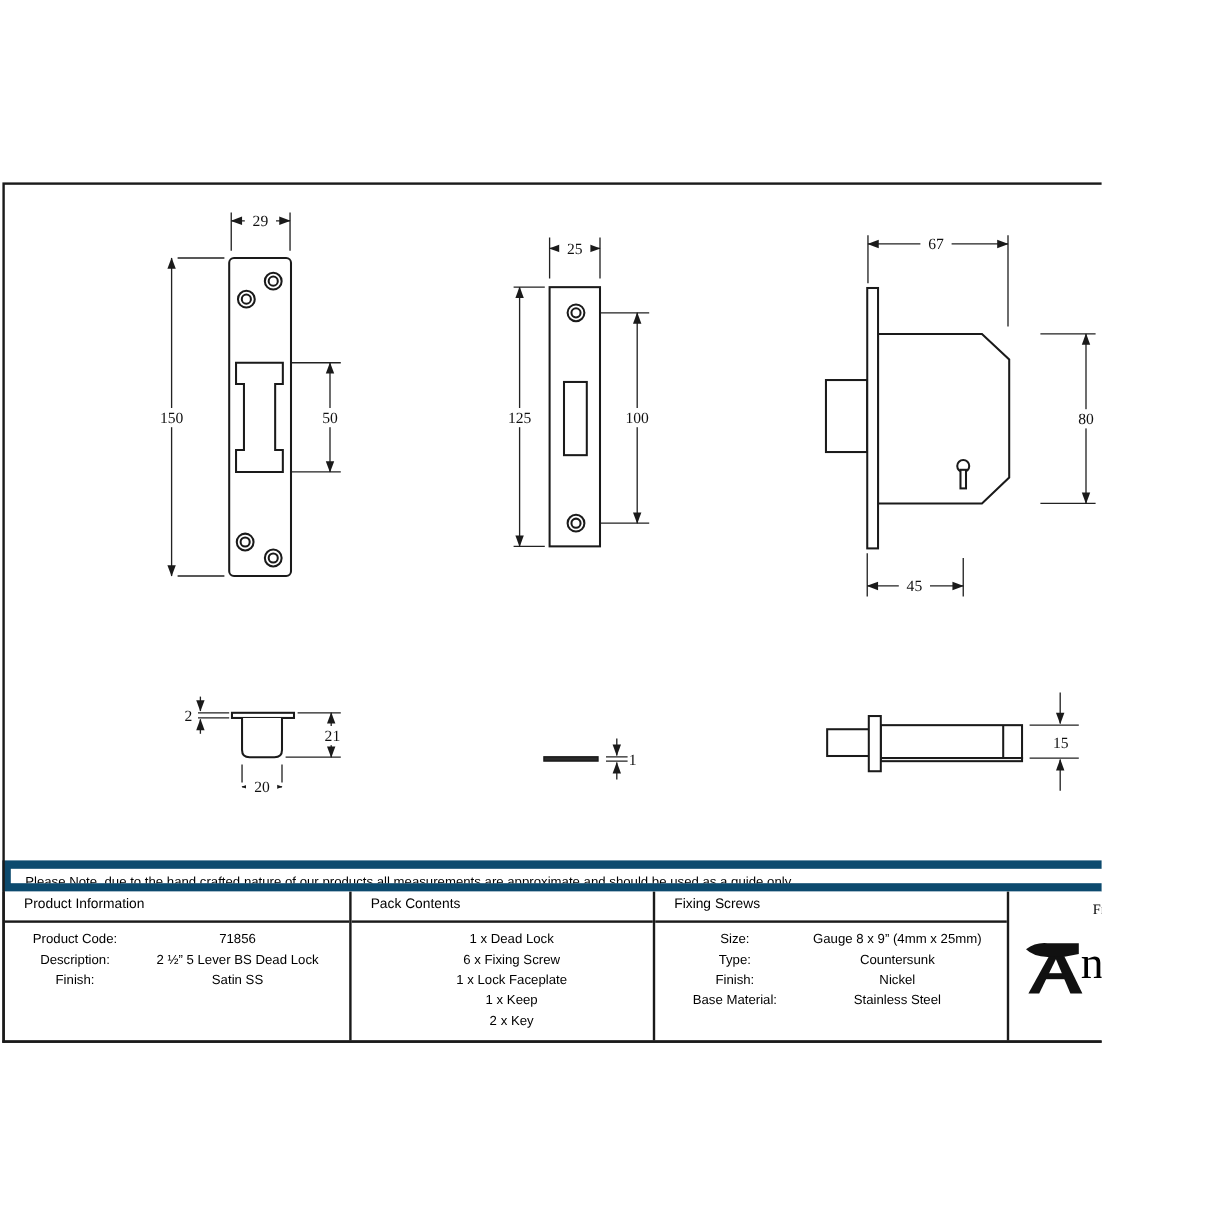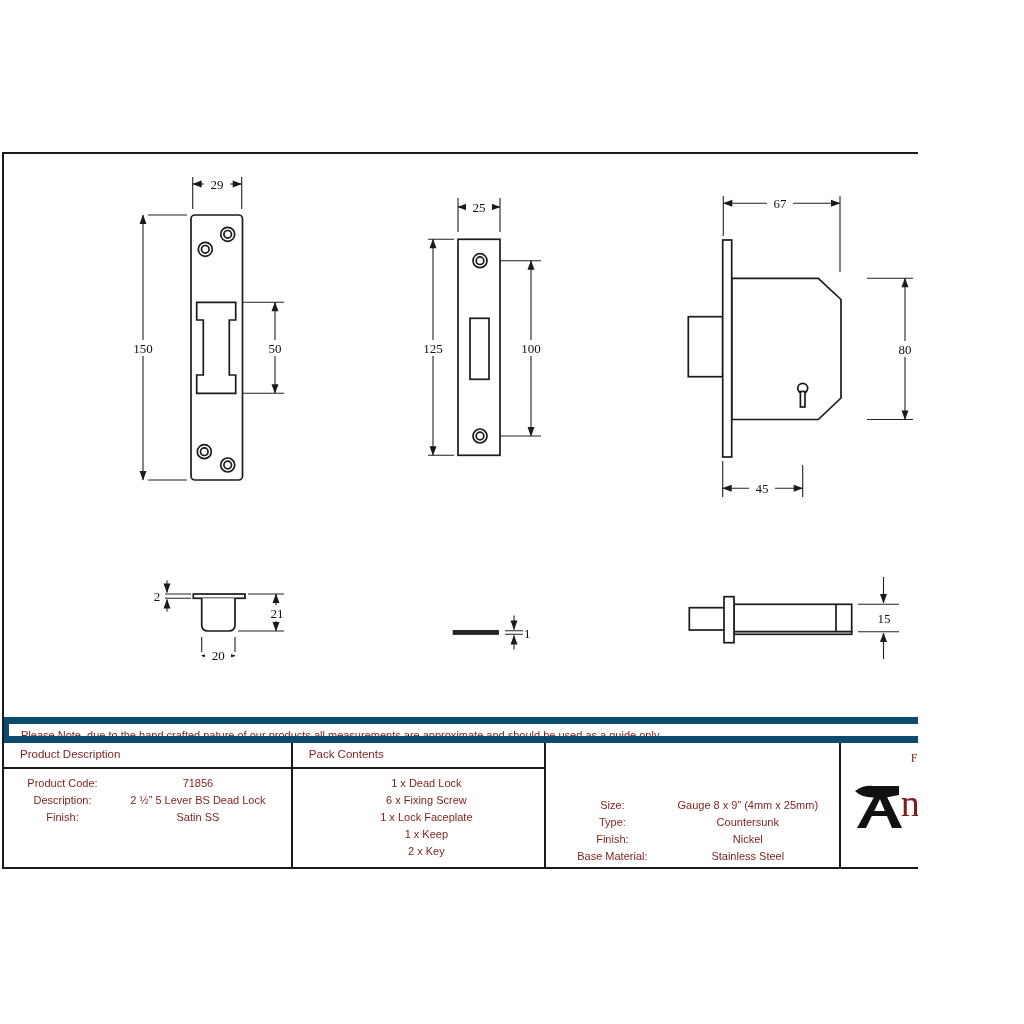--- a/index.html
+++ b/index.html
@@ -1,35 +1,35 @@
 <!DOCTYPE html>
 <html><head>
 <meta charset="utf-8">
 <style>
   html,body{margin:0;padding:0;background:#fff;}
   .sheet{position:relative;width:918px;height:1024px;background:#fff;
-         font-family:"Liberation Sans",sans-serif;color:#7f1d1d;overflow:hidden;}
+         font-family:"Liberation Sans",sans-serif;color:#000000;overflow:hidden;}
   .drawing-svg{position:absolute;left:0;top:0;}
   .frame{position:absolute;left:2px;top:152px;width:1020px;height:717px;
          border:2px solid #1a1a1a;box-sizing:border-box;pointer-events:none;}
   .note-bar{position:absolute;left:2px;top:717px;width:1020px;height:26px;
             border:7px solid #0c4a6e;box-sizing:border-box;background:#fff;
             font-size:11px;line-height:22px;padding-left:12px;white-space:nowrap;overflow:hidden;}
   .info-table{position:absolute;left:2px;top:743px;width:1020px;height:126px;
               display:flex;background:#fff;box-sizing:border-box;
               border-left:2px solid #1a1a1a;border-right:2px solid #1a1a1a;border-bottom:2px solid #1a1a1a;}
   .col{box-sizing:border-box;border-right:2px solid #1a1a1a;position:relative;}
   .col:last-child{border-right:none;}
   .col-1{width:290px;} .col-2{width:254px;} .col-3{width:296px;} .col-4{width:180px;}
   .col-header{height:26px;box-sizing:border-box;border-bottom:2px solid #1a1a1a;
               font-size:11.5px;line-height:23px;padding-left:16px;white-space:nowrap;}
   .col-body{padding:6px 0 0 16px;font-size:11px;text-align:center;}
   .kv{display:grid;grid-template-columns:85px auto;line-height:17px;white-space:nowrap;}
   .col-3 .kv{grid-template-columns:89px auto;}
-  .col-3 .col-body{padding-left:22px;margin-top:48px;}
+  .col-3 .col-body{padding-left:22px;}
   .pack-list div{line-height:17px;white-space:nowrap;}
   
   .logo-cell{font-family:"Liberation Serif",serif;}
   .logo-tagline{position:absolute;left:70px;top:8px;font-size:12px;}
   .logo-diamond{position:absolute;left:124px;top:27px;font-size:11px;}
   .logo-reg{position:absolute;left:139px;top:18px;font-size:9px;}
   .logo-wordmark{position:absolute;left:60px;top:37px;font-size:38px;line-height:47px;letter-spacing:1px;}
   .logo-anvil{position:absolute;left:12px;top:42px;}
   
   .part{stroke:#1a1a1a;stroke-width:1.7;fill:#fff;}
@@ -164,21 +164,21 @@
     </g>
   </svg>
 
   <div class="note-bar">
     <span>Please Note, due to the hand crafted nature of our products all measurements are approximate and should be used as a guide only.</span>
   </div>
 
   <div class="info-table">
 
     <div class="col col-1">
-      <div class="col-header">Product Description</div>
+      <div class="col-header">Product Information</div>
       <div class="col-body">
         <div class="kv">
           <span>Product Code:</span>
           <span>71856</span>
         </div>
         <div class="kv">
           <span>Description:</span>
           <span>2 ½” 5 Lever BS Dead Lock</span>
         </div>
         <div class="kv">
@@ -193,20 +193,21 @@
       <div class="col-body pack-list">
         <div>1 x Dead Lock</div>
         <div>6 x Fixing Screw</div>
         <div>1 x Lock Faceplate</div>
         <div>1 x Keep</div>
         <div>2 x Key</div>
       </div>
     </div>
 
     <div class="col col-3">
+      <div class="col-header">Fixing Screws</div>
       <div class="col-body">
         <div class="kv">
           <span>Size:</span>
           <span>Gauge 8 x 9” (4mm x 25mm)</span>
         </div>
         <div class="kv">
           <span>Type:</span>
           <span>Countersunk</span>
         </div>
         <div class="kv">

